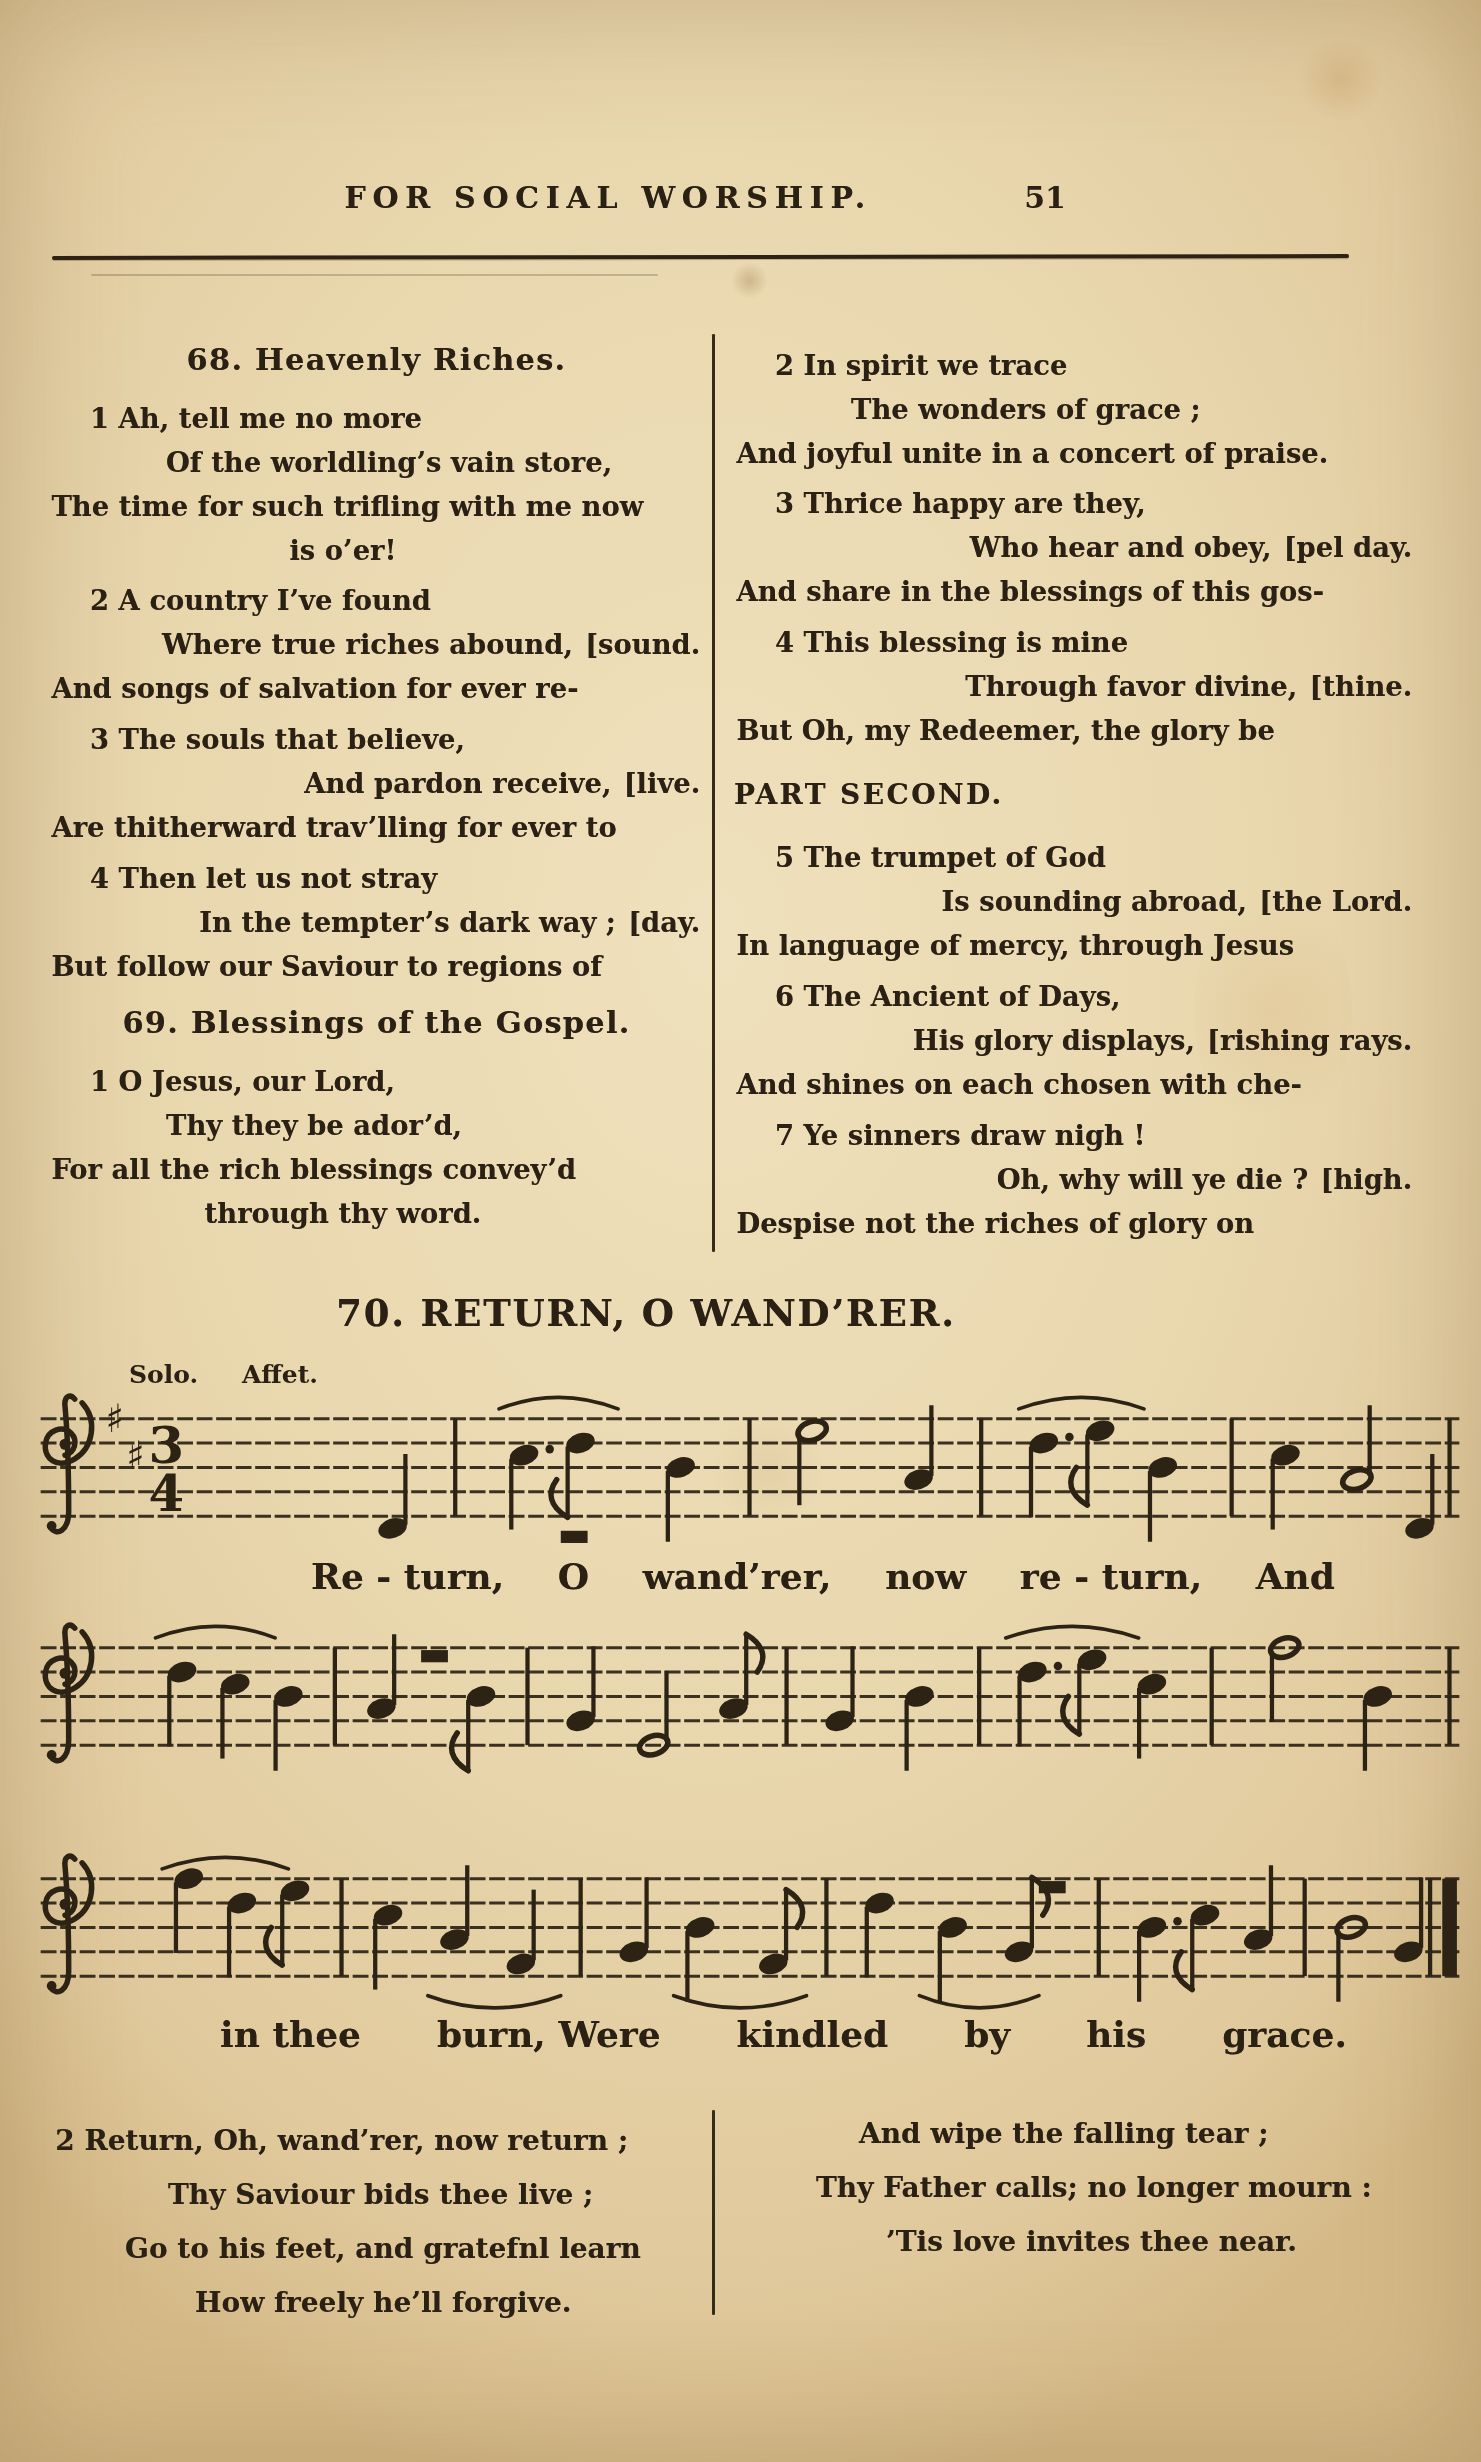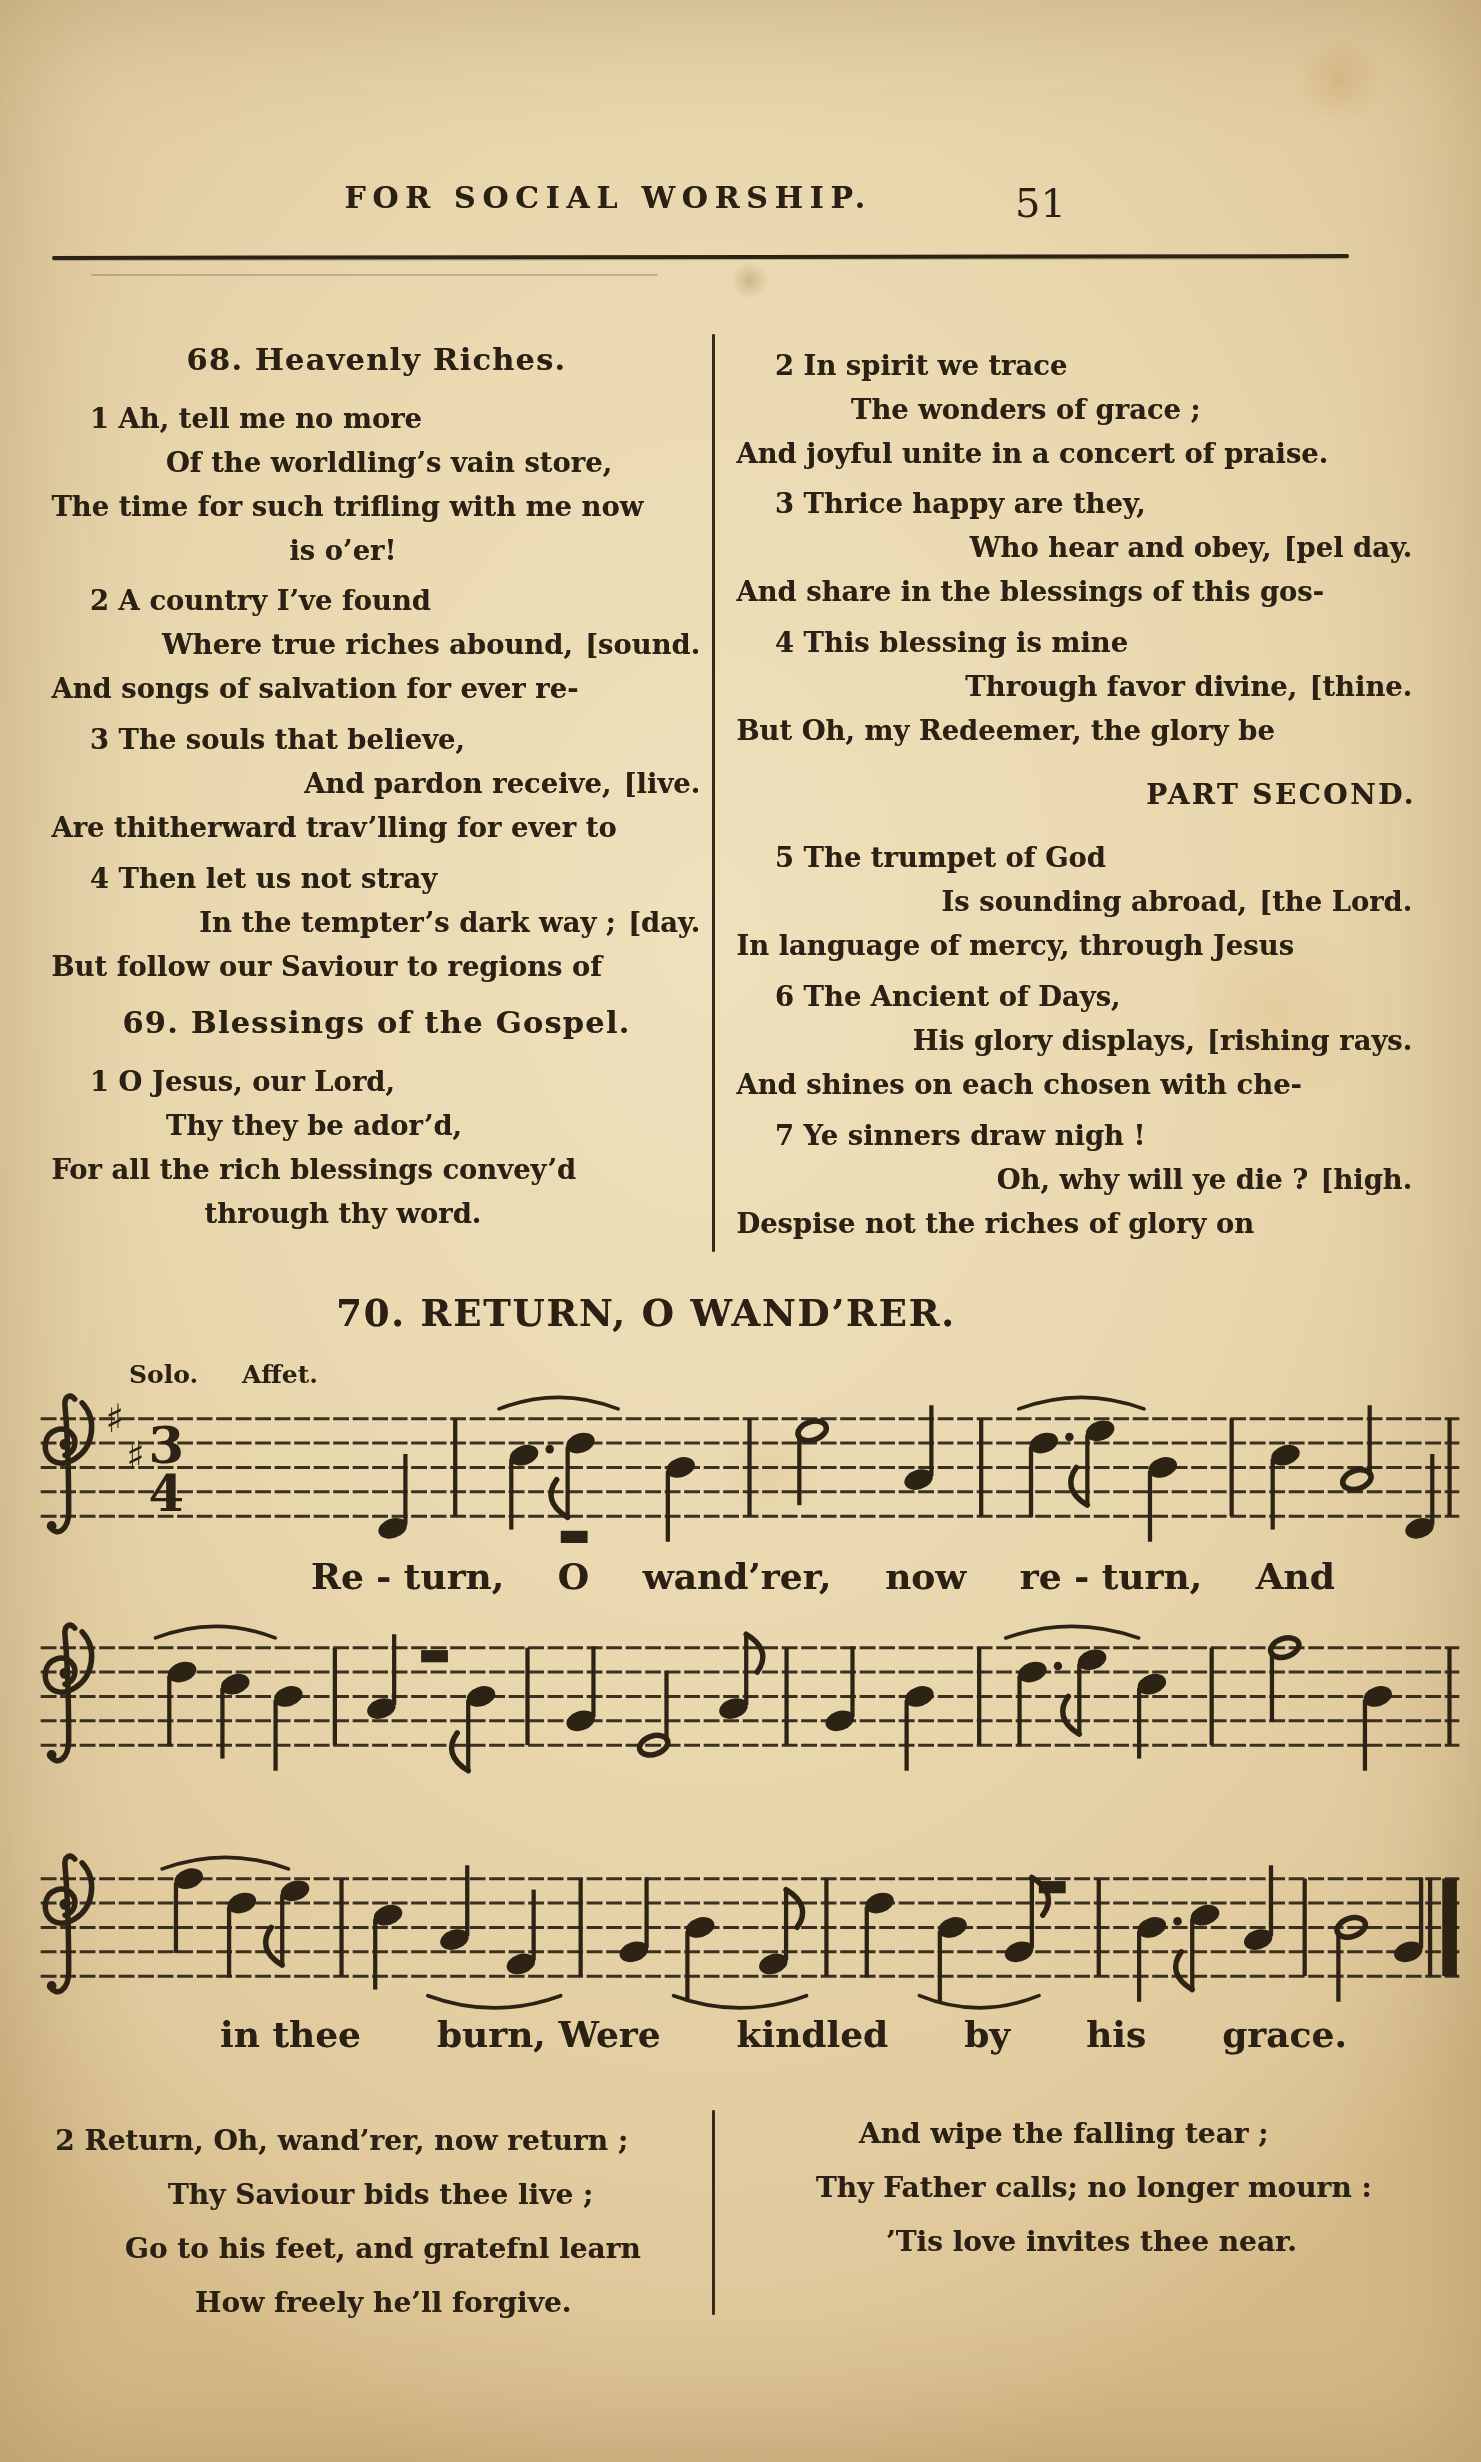--- a/index.html
+++ b/index.html
@@ -19,35 +19,35 @@
   .stain.s2{left:731px;top:262px;width:37px;height:37px;background:radial-gradient(circle,rgba(120,80,30,.25),rgba(120,80,30,0) 70%);}
   .stain.s3{left:701px;top:1420px;width:134px;height:97px;background:radial-gradient(circle,rgba(170,120,50,.10),rgba(170,120,50,0) 70%);}
   .stain.s4{left:1194px;top:884px;width:158px;height:256px;background:radial-gradient(circle,rgba(190,140,60,.12),rgba(190,140,60,0) 70%);}
 
   .running-head{position:absolute;top:180px;left:0;width:1248px;height:43px;}
   .rh-title{
     position:absolute;left:50%;transform:translateX(-53%);
     font-size:30px;font-weight:700;letter-spacing:6.7px;white-space:nowrap;
     text-shadow:0 0 0.6px rgba(42,32,19,.5);
   }
-  .rh-num{position:absolute;right:182px;top:0;font-size:40px;font-weight:400;}
+  .rh-num{position:absolute;right:182px;top:0;font-size:30px;font-weight:700;}
 
   .head-rule{position:absolute;top:255px;left:52px;width:1297px;height:4.3px;background:#2d2314;border-radius:1.8px;transform:rotate(-.08deg);box-shadow:0 1.2px 0 rgba(45,35,20,.25);}
   .head-rule-echo{position:absolute;top:274px;left:91px;width:567px;height:2.4px;background:#2d2314;opacity:.22;border-radius:1.2px;}
 
   .col{position:absolute;font-size:27.4px;font-weight:700;line-height:44px;text-shadow:0 0 0.6px rgba(42,32,19,.4);}
   .col.left{left:49px;top:325px;width:655px;}
   .col.right{left:734px;top:336px;width:682px;}
   .col-divider{position:absolute;width:3px;background:#362b18;border-radius:1.2px;}
   .col-divider.top-div{left:712px;top:334px;height:918px;}
   .col-divider.bottom-div{left:712px;top:2110px;height:205px;}
 
   .tl{white-space:nowrap;}
   .tl.heading{text-align:center;font-size:30.5px;letter-spacing:1.2px;margin:12.2px 0 14.6px;}
-  .tl.partheading{text-align:right;font-size:28px;letter-spacing:2.4px;margin:21px 0 18.3px;}
+  .tl.partheading{text-align:left;font-size:28px;letter-spacing:2.4px;margin:21px 0 18.3px;}
   .tl.first{padding-left:41px;margin-top:6.7px;}
   .tl.indent{padding-left:117px;}
   .tl.full{padding-left:2.4px;}
   .tl.center{text-align:center;padding-right:67px;}
   .tl.split{display:flex;justify-content:flex-end;padding-right:3.7px;}
   .tl.split .catch{padding-left:12.2px;}
 
   .music-title{position:absolute;top:1291px;left:0;width:1292px;text-align:center;font-size:37px;font-weight:700;letter-spacing:1.8px;text-shadow:0 0 0.6px rgba(42,32,19,.5);}
   .music-labels{position:absolute;top:1360px;left:129px;font-size:25px;font-weight:700;}
   .music-labels span{margin-right:35px;}

